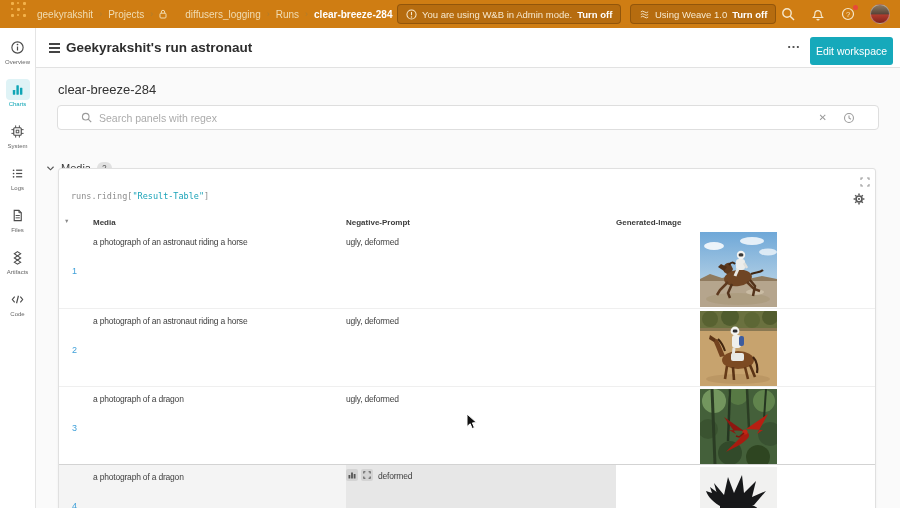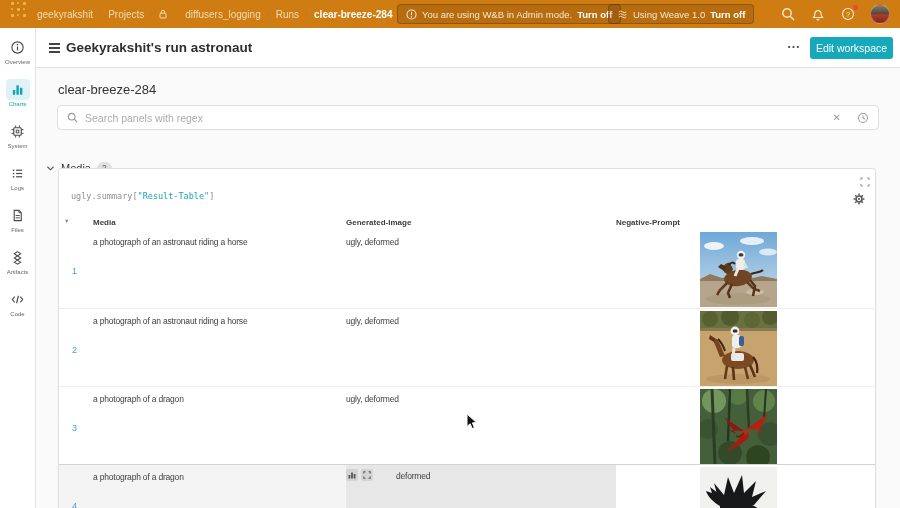--- a/index.html
+++ b/index.html
@@ -13,46 +13,46 @@
   .logo i.b{width:3px;height:3px}
   .logo i.s{width:2px;height:2px}
   .crumbs{display:flex;align-items:center;gap:6px;margin-left:10px;font-size:10px;color:#F0DCB2;white-space:nowrap}
   .crumb{cursor:pointer}
   .crumb.active{color:#fff;font-weight:700}
   .sep{color:#AD7D30;font-size:9px}
   .lockwrap{display:flex;align-items:center;gap:18px}
   .pill{position:absolute;top:4px;height:20px;display:flex;align-items:center;gap:5px;padding:0 8px;background:rgba(70,35,0,.18);border:1px solid rgba(55,28,0,.28);border-radius:4px;color:#F7E9CE;font-size:9.5px;white-space:nowrap}
   .pill .turnoff{color:#fff;font-weight:700;cursor:pointer}
   .admin-pill{left:397px}
-  .weave-pill{left:608px}
+  .weave-pill{left:630px}
   .topbar-right{position:absolute;right:10px;top:0;height:28px;display:flex;align-items:center;gap:15px}
   .tb-icon{width:15px;height:15px;display:flex;align-items:center;justify-content:center;cursor:pointer;position:relative}
   .help-dot{position:absolute;top:-2px;right:-3px;width:5px;height:5px;background:#E8483A;border-radius:50%}
   .avatar{width:20px;height:20px;border-radius:50%;cursor:pointer;background:linear-gradient(180deg,#8d7a62 0%,#5a463a 48%,#b03a2c 56%,#7e241d 100%);border:1px solid rgba(255,255,255,.35)}
 
   
   .sidebar{position:absolute;top:28px;left:0;width:36px;height:480px;background:#fff;border-right:1px solid #E4E4E4;display:flex;flex-direction:column;align-items:center;padding-top:9px;z-index:4}
   .side-item{display:flex;flex-direction:column;align-items:center;margin-bottom:14px;cursor:pointer;color:#4a4a4a}
   .side-icon{width:24px;height:21px;display:flex;align-items:center;justify-content:center;border-radius:4px}
   .side-item .lbl{font-size:6px;color:#666;margin-top:1px}
   .side-item.active .side-icon{background:#DFF3F6;color:#0FA5B5}
   .side-item.active .lbl{color:#0FA5B5}
 
   
   .main-header{position:absolute;left:36px;top:28px;width:864px;height:40px;background:#fff;border-bottom:1px solid #E2E2E2;z-index:3}
   .burger{position:absolute;left:13px;top:15px;width:11px;cursor:pointer}
   .burger b{display:block;height:1.5px;background:#444;margin-bottom:2.5px}
   .run-title{position:absolute;left:30px;top:12px;font-size:13.5px;font-weight:700;color:#2e2e2e}
   .dots-menu{position:absolute;right:99px;top:11px;font-size:13px;color:#555;font-weight:700;letter-spacing:1px;cursor:pointer}
-  .edit-btn{position:absolute;right:7px;top:9px;width:83px;height:22px;background:#16A9BB;color:#fff;font-size:10.5px;border:none;border-radius:3px;display:flex;align-items:center;justify-content:center;cursor:pointer;font-family:"Liberation Sans",sans-serif}
+  .edit-btn{position:absolute;right:7px;top:9px;width:83px;height:28px;background:#16A9BB;color:#fff;font-size:10.5px;border:none;border-radius:3px;display:flex;align-items:center;justify-content:center;cursor:pointer;font-family:"Liberation Sans",sans-serif}
 
   
   .workspace{position:absolute;left:36px;top:68px;width:864px;height:440px;background:#FAFAFA}
   .run-name{position:absolute;left:22px;top:14px;font-size:13px;color:#333}
-  .searchbar{position:absolute;left:21px;top:37px;width:822px;height:25px;background:#fff;border:1px solid #DEDEDE;border-radius:4px;display:flex;align-items:center;padding:0 9px;gap:7px}
+  .searchbar{position:absolute;left:21px;top:37px;width:822px;height:25px;background:#fff;border:1px solid #DEDEDE;border-radius:4px;display:flex;align-items:center;padding:0 23px;gap:7px}
   .searchbar input{flex:1;border:none;outline:none;font-size:10.5px;color:#444;background:transparent;font-family:"Liberation Sans",sans-serif}
   .searchbar input::placeholder{color:#ABABAB}
   .clear-x{color:#9a9a9a;font-size:10px;margin-right:9px;cursor:pointer}
   .media-head{position:absolute;left:10px;top:94px;display:flex;align-items:center;gap:6px;font-size:11px;color:#3a3a3a;cursor:pointer}
   .count-badge{background:#E1E1E1;border-radius:8px;padding:1px 5px;font-size:8.5px;color:#555}
 
   
   .panel{position:absolute;left:22px;top:100px;width:818px;height:346px;background:#fff;border:1px solid #E0E0E0;border-radius:3px;box-shadow:0 1px 3px rgba(0,0,0,.05)}
   .panel-expand{position:absolute;top:4px;right:5px;cursor:pointer}
   .panel-gear{position:absolute;top:22px;right:10px;cursor:pointer}
@@ -64,21 +64,21 @@
   .trow{display:grid;grid-template-columns:34px 253px 270px 1fr;height:78px}
   .trow + .trow{border-top:1px solid #EFEFEF}
   .trow.hovered{border-top:1px solid #D3D3D3}
   .cell-index{font-size:9px;color:#3FA0D9;padding:36px 0 0 13px}
   .cell-mono{font-family:Liberation Sans, sans-serif;font-size:8.5px;color:#3f3f3f;letter-spacing:-0.2px}
   .cell-prompt,.cell-neg{padding-top:7px}
   .cell-img{padding:2px 0 0 84px}
   .cell-img svg{display:block}
   .trow.hovered .cell-index,.trow.hovered .cell-prompt{background:#F4F4F4}
   .trow.hovered .cell-neg{background:#E7E7E7;padding-top:4px;display:flex;align-items:flex-start;gap:3px}
-  .trow.hovered .cell-neg .negtext{padding-top:2px;margin-left:20px}
+  .trow.hovered .cell-neg .negtext{padding-top:2px;margin-left:2px}
   .mini-btn{width:12px;height:12px;background:#D4D4D4;border-radius:2px;display:flex;align-items:center;justify-content:center;cursor:pointer;flex:0 0 auto}
 
   .cursor{position:absolute;left:466px;top:413px;z-index:20;pointer-events:none}
 </style>
 </head>
 <body>
 
 <div class="topbar">
   <div class="logo">
     <i class="b"></i>
@@ -301,28 +301,28 @@
             <line x1="9.8" y1="6" x2="11.4" y2="6"></line>
             <line x1="2.2" y1="2.2" x2="3.3" y2="3.3"></line>
             <line x1="8.7" y1="8.7" x2="9.8" y2="9.8"></line>
             <line x1="2.2" y1="9.8" x2="3.3" y2="8.7"></line>
             <line x1="8.7" y1="3.3" x2="9.8" y2="2.2"></line>
           </g>
           <circle cx="6" cy="6" r="3" fill="none" stroke="#555" stroke-width="1.7"></circle>
           <circle cx="6" cy="6" r="1.1" fill="#555"></circle>
         </svg>
     </span>
-    <div class="query"><span>ugly.summary[</span><span class="key">"Result-Table"</span><span>]</span></div>
+    <div class="query"><span>runs.riding[</span><span class="key">"Result-Table"</span><span>]</span></div>
 
     <div class="ttable">
       <div class="thead">
         <span class="filtercell">▼</span>
         <span class="th">Media</span>
+        <span class="th">Negative-Prompt</span>
         <span class="th">Generated-Image</span>
-        <span class="th">Negative-Prompt</span>
       </div>
 
       <div class="trow">
         <div class="cell-index">1</div>
         <div class="cell-prompt cell-mono">a photograph of an astronaut riding a horse</div>
         <div class="cell-neg cell-mono">ugly, deformed</div>
         <div class="cell-img">
           <svg width="77" height="75" viewBox="0 0 77 75">
             <defs>
                 <linearGradient id="sky1" x1="0" y1="0" x2="0" y2="1">

